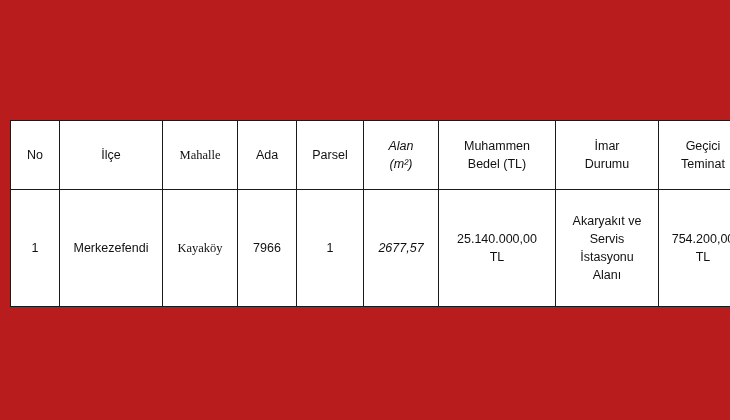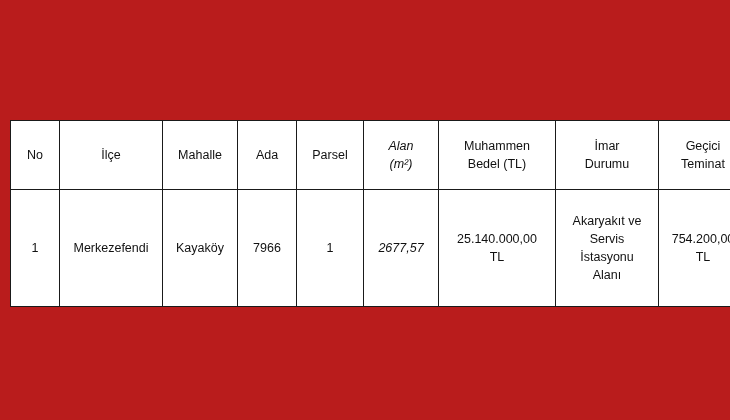--- a/index.html
+++ b/index.html
@@ -48,21 +48,21 @@
   }
   table.listing tbody td {
     height: 108px;
   }
   .cell-line {
     display: block;
   }
   
   .col-no      { width: 42px; }
   .col-ilce    { width: 96px; }
-  .col-mahalle { width: 68px; }
+  .col-mahalle { width: 68px; font-family: Liberation Serif, serif; }
   .col-ada     { width: 52px; }
   .col-parsel  { width: 60px; margin-left: 48px; }
   .col-alan    { width: 68px; font-style: italic; }
   .col-bedel   { width: 110px; margin-left: 16px; }
   .col-imar    { width: 96px; }
   .col-teminat { width: 82px; }
 </style>
 </head>
 <body>
 

